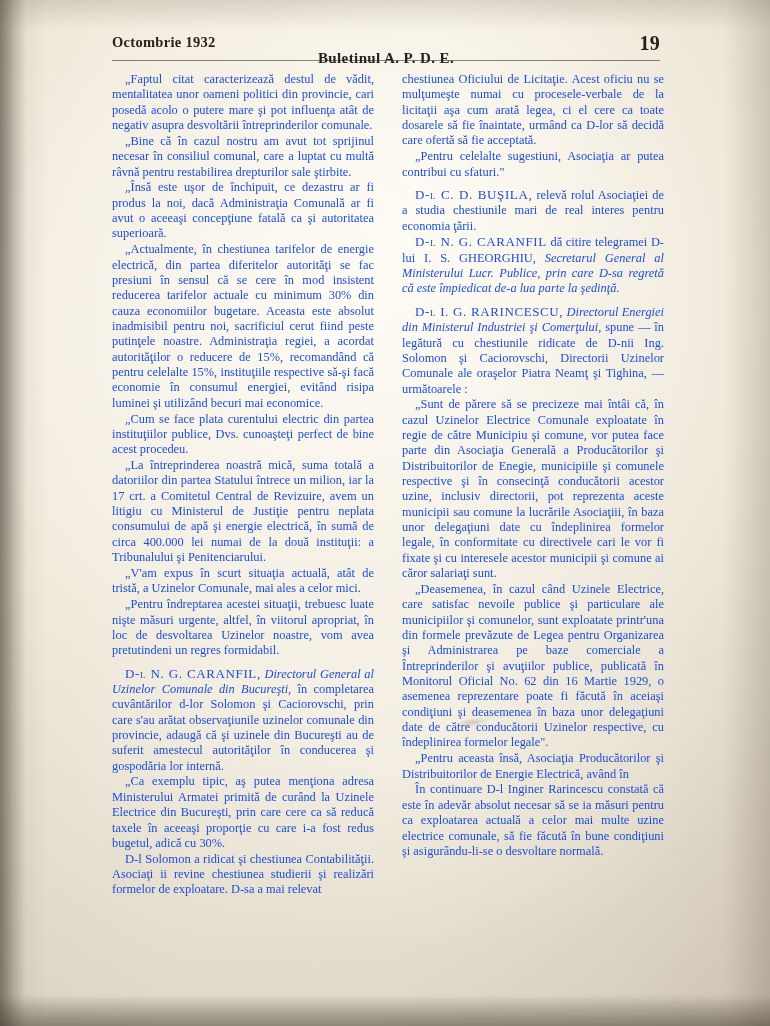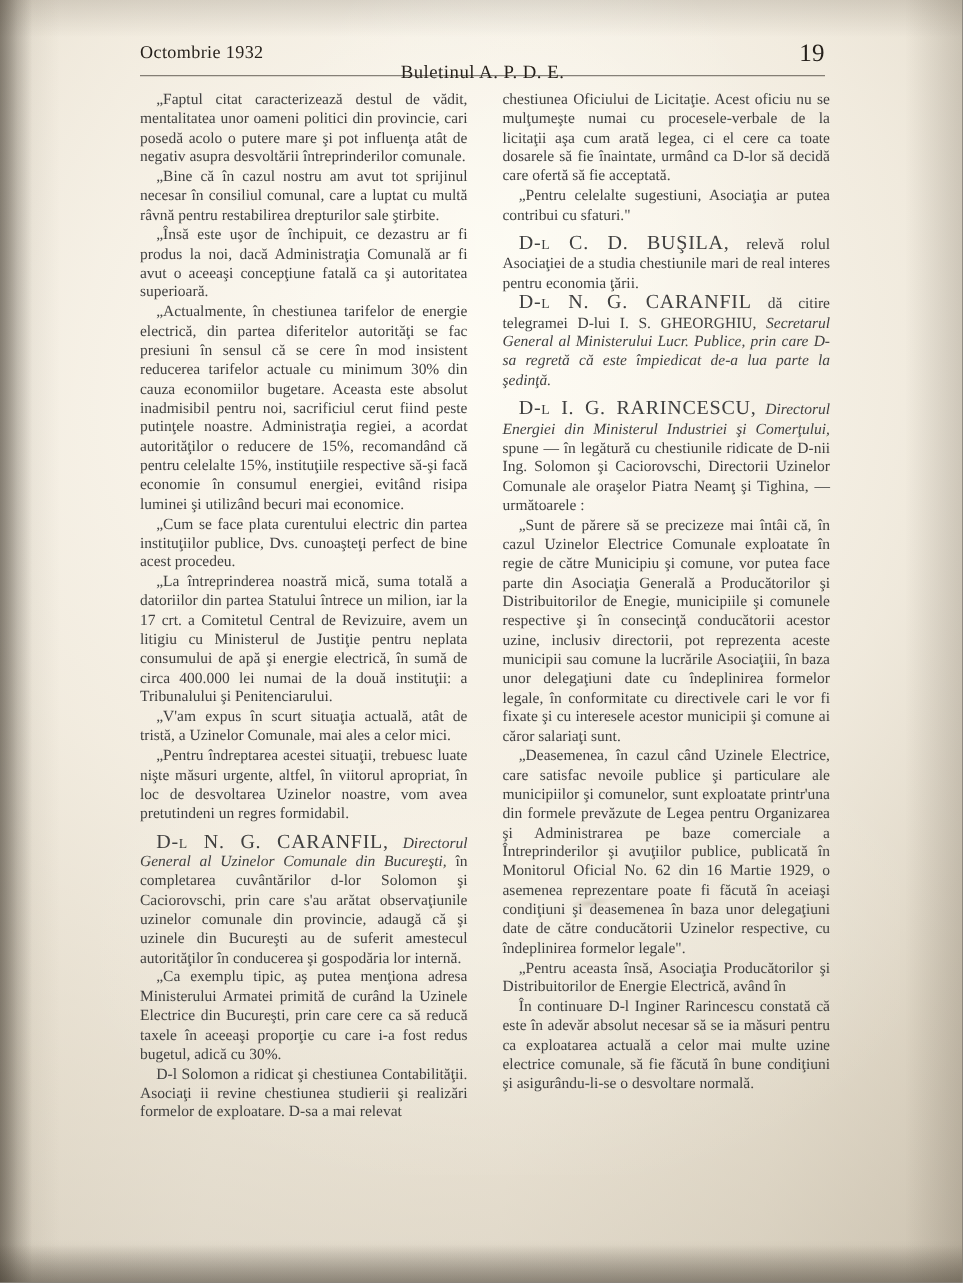--- a/index.html
+++ b/index.html
@@ -58,20 +58,21 @@
   }
   
   .running-head {
     position: absolute;
     left: 112px;
     top: 34px;
     width: 548px;
     height: 22px;
     font-size: 14.5px;
     letter-spacing: .3px;
+    font-weight: bold;
   }
   .rh-left {
     position: absolute; left: 0; top: 0;
     font-size: 14.5px;
   }
   .rh-center {
     position: absolute; left: 50%; top: 16px;
     transform: translateX(-50%);
     font-size: 15px;
     letter-spacing: .4px;
@@ -100,35 +101,35 @@
     width: 262px;
   }
   p {
     margin: 0 0 0.5px 0;
     font-size: 12.4px;
     line-height: 15.35px;
     text-align: justify;
     text-justify: inter-word;
     text-indent: 13px;
     hyphens: auto;
-    color: #404040;
+    color: #1d4ed8;
   }
   p.noindent { text-indent: 0; }
   p.spacer-before { margin-top: 7px; }
   .it { font-style: italic; }
   .sc {
     font-variant: small-caps;
     letter-spacing: .4px;
   }
   .nameline {
     font-size: 12.6px;
     margin-top: 20px;
   }
   .bigname {
-    font-size: 16px;
+    font-size: 13px;
     letter-spacing: .6px;
   }
   .smudge {
     position: absolute;
     left: 455px; top: 718px;
     width: 34px; height: 9px;
     background: radial-gradient(ellipse at center, rgba(120,105,85,0.28), rgba(120,105,85,0) 70%);
     transform: rotate(-8deg);
     pointer-events: none;
   }

